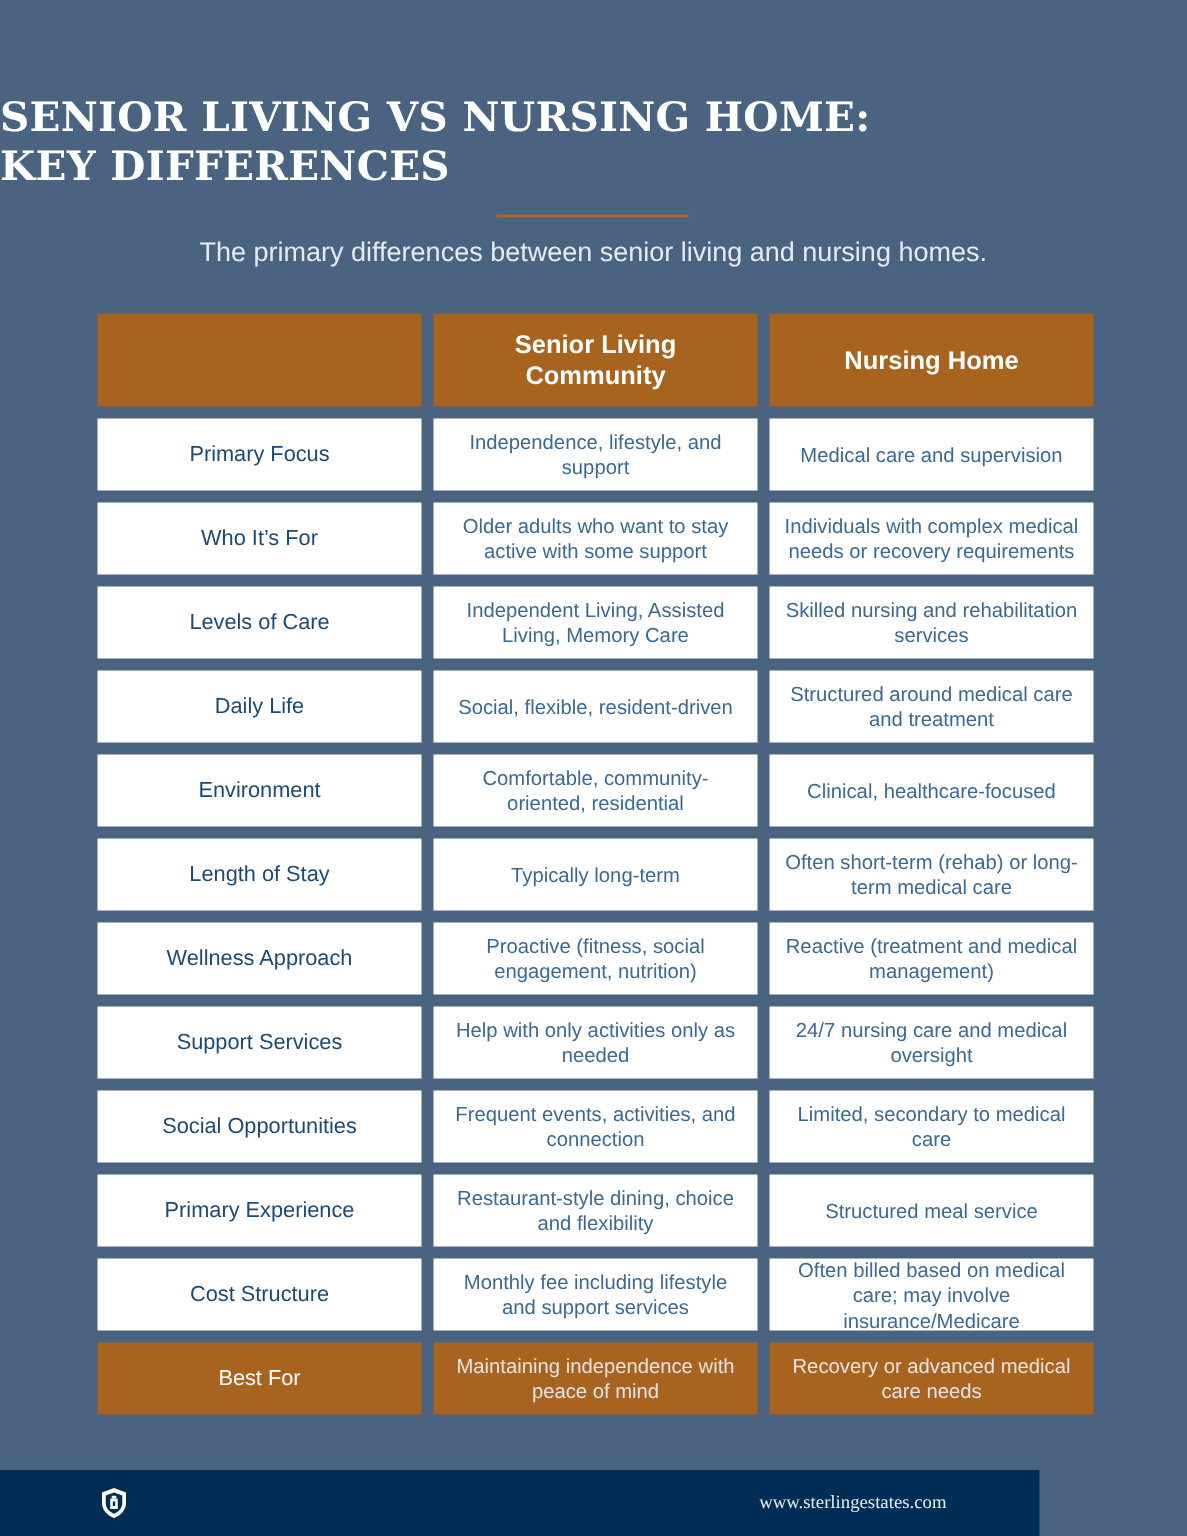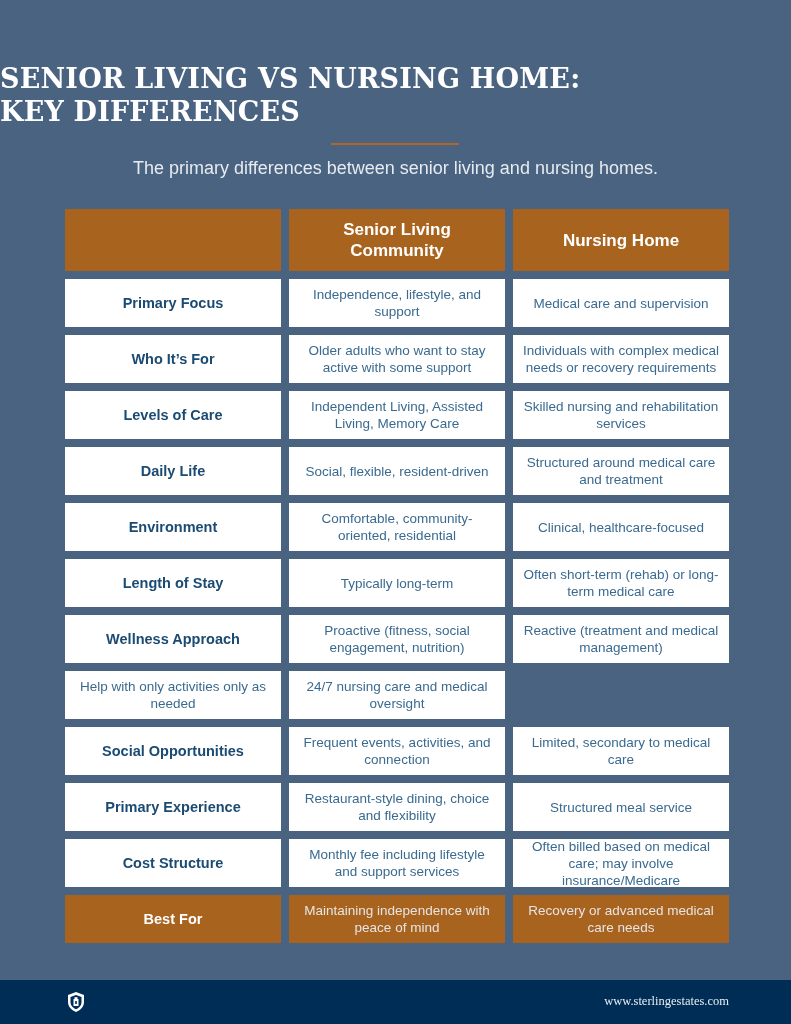--- a/index.html
+++ b/index.html
@@ -52,40 +52,40 @@
     display: flex;
     align-items: center;
     justify-content: center;
     text-align: center;
     padding: 0 8px;
     font-size: 13.5px;
     line-height: 17px;
     color: #3a6a90;
   }
   .cell.label {
-    font-weight: bold;
+    font-weight: normal;
     font-size: 14.5px;
     color: #1b4a72;
   }
   .row.header .cell {
     background: #a8631f;
     color: #ffffff;
     font-weight: bold;
     font-size: 17px;
     line-height: 21px;
   }
   .row.accent .cell {
     background: #a8631f;
     color: #e5e5e5;
   }
   .row.accent .cell.label { color: #ffffff; }
   .footer {
     position: absolute;
     left: 0; top: 980px;
-    width: 791px; height: 44px;
+    width: 693px; height: 44px;
     background: #002d55;
   }
   .footer-logo {
     position: absolute;
     left: 66px; top: 11px;
     width: 20px; height: 22px;
   }
   .footer-url {
     position: absolute;
     right: 62px; top: 13px;
@@ -141,20 +141,21 @@
     <div class="cell label">Length of Stay</div>
     <div class="cell">Typically long-term</div>
     <div class="cell">Often short-term (rehab) or long-term medical care</div>
   </div>
   <div class="row">
     <div class="cell label">Wellness Approach</div>
     <div class="cell">Proactive (fitness, social engagement, nutrition)</div>
     <div class="cell">Reactive (treatment and medical management)</div>
   </div>
   <div class="row">
+    <div class="cell label">Support Services</div>
     <div class="cell">Help with only activities only as needed</div>
     <div class="cell">24/7 nursing care and medical oversight</div>
   </div>
   <div class="row">
     <div class="cell label">Social Opportunities</div>
     <div class="cell">Frequent events, activities, and connection</div>
     <div class="cell">Limited, secondary to medical care</div>
   </div>
   <div class="row">
     <div class="cell label">Primary Experience</div>

